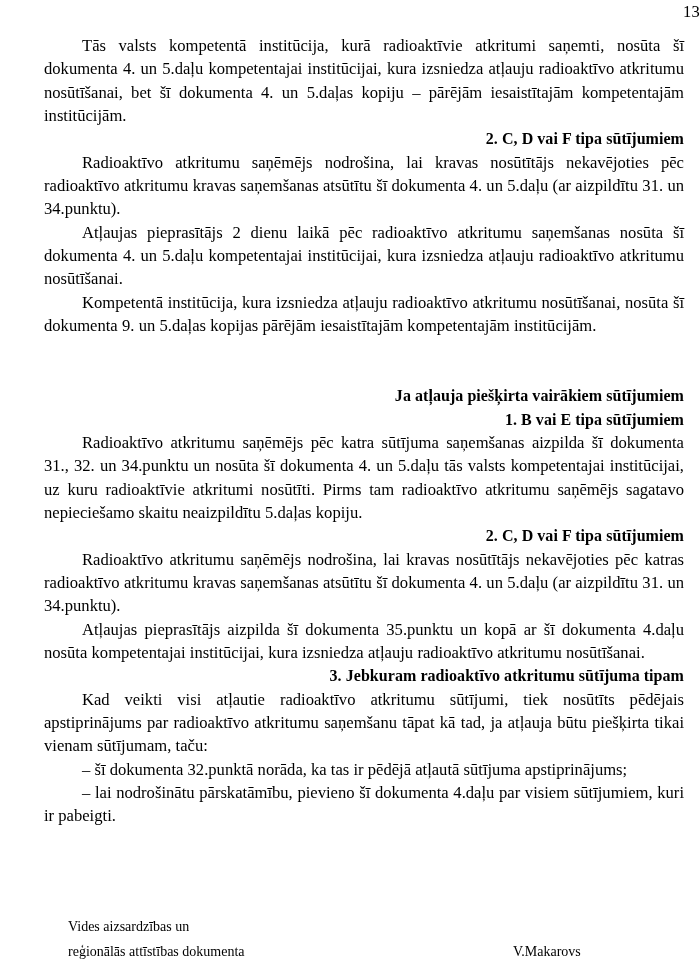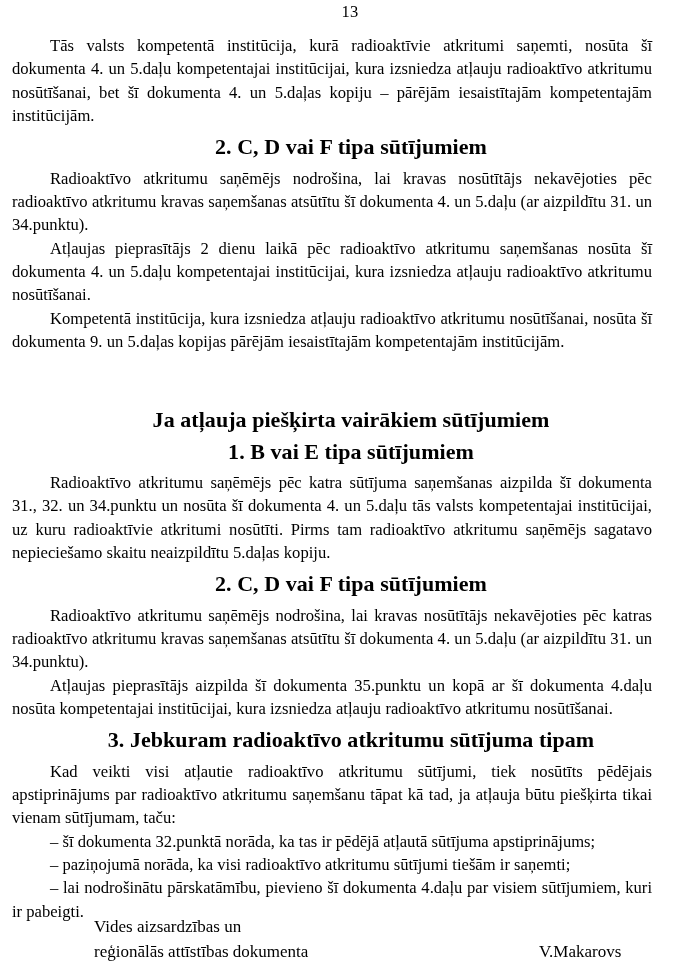--- a/index.html
+++ b/index.html
@@ -25,52 +25,52 @@
     height: 973px;
     box-sizing: border-box;
   }
 
   
   .page-number {
     position: absolute;
     top: 2px;
     left: 0;
     width: 700px;
-    text-align: center;
+    text-align: right;
     font-size: 16.5px;
     line-height: 20px;
     letter-spacing: 0.2px;
   }
 
   
   .content {
     position: absolute;
-    left: 12px;
+    left: 44px;
     top: 34px;
     width: 640px;
   }
 
   p.para {
     margin: 0;
     font-size: 16.6px;
     line-height: 23.35px;
     text-align: justify;
     text-justify: inter-word;
     text-indent: 38px;
     word-spacing: 0.1px;
     hyphens: manual;
   }
 
   h2.heading {
-    margin: 8px;
-    font-size: 22px;
+    margin: 0;
+    font-size: 16px;
     line-height: 23.35px;
     font-weight: bold;
     text-indent: 38px;
-    text-align: center;
+    text-align: right;
     letter-spacing: 0.05px;
   }
 
   p.dash {
     margin: 0;
     font-size: 16.6px;
     line-height: 23.35px;
     text-align: justify;
     text-indent: 38px;
     hyphens: manual;
@@ -80,24 +80,23 @@
 
   
   .signature {
     position: absolute;
     left: 68px;
     top: 914px;
     width: 600px;
   }
   .sig-row {
     position: relative;
-    font-size: 17px;
+    font-size: 14px;
     line-height: 25px;
     white-space: nowrap;
-    margin-left: 26px;
   }
   .sig-name {
     position: absolute;
     left: 445px;
     top: 0;
   }
 </style>
 </head>
 <body>
 
@@ -131,21 +130,20 @@
     <p class="para">Radioaktīvo atkritumu saņēmējs nodrošina, lai kravas nosūtītājs nekavējoties pēc katras radioaktīvo atkritumu kravas saņemšanas atsūtītu šī dokumenta 4. un 5.daļu (ar aizpildītu 31. un 34.punktu).</p>
 
     <p class="para">Atļaujas pieprasītājs aizpilda šī dokumenta 35.punktu un kopā ar šī dokumenta 4.daļu nosūta kompetentajai institūcijai, kura izsniedza atļauju radioaktīvo atkritumu nosūtīšanai.</p>
 
     <h2 class="heading">3. Jebkuram radioaktīvo atkritumu sūtījuma tipam</h2>
 
     <p class="para">Kad veikti visi atļautie radioaktīvo atkritumu sūtījumi, tiek nosūtīts pēdējais apstiprinājums par radioaktīvo atkritumu saņemšanu tāpat kā tad, ja atļauja būtu piešķirta tikai vienam sūtījumam, taču:</p>
 
     <p class="dash">– šī dokumenta 32.punktā norāda, ka tas ir pēdējā atļautā sūtījuma apstiprinājums;</p>
 
-    <p class="dash">– paziņojumā norāda, ka visi radioaktīvo atkritumu sūtījumi tiešām ir saņemti;</p>
 
     <p class="dash">– lai nodrošinātu pārskatāmību, pievieno šī dokumenta 4.daļu par visiem sūtījumiem, kuri ir pabeigti.</p>
 
   </div>
 
   <div class="signature">
     <div class="sig-row">
       <span>Vides aizsardzības un</span>
     </div>
     <div class="sig-row">

